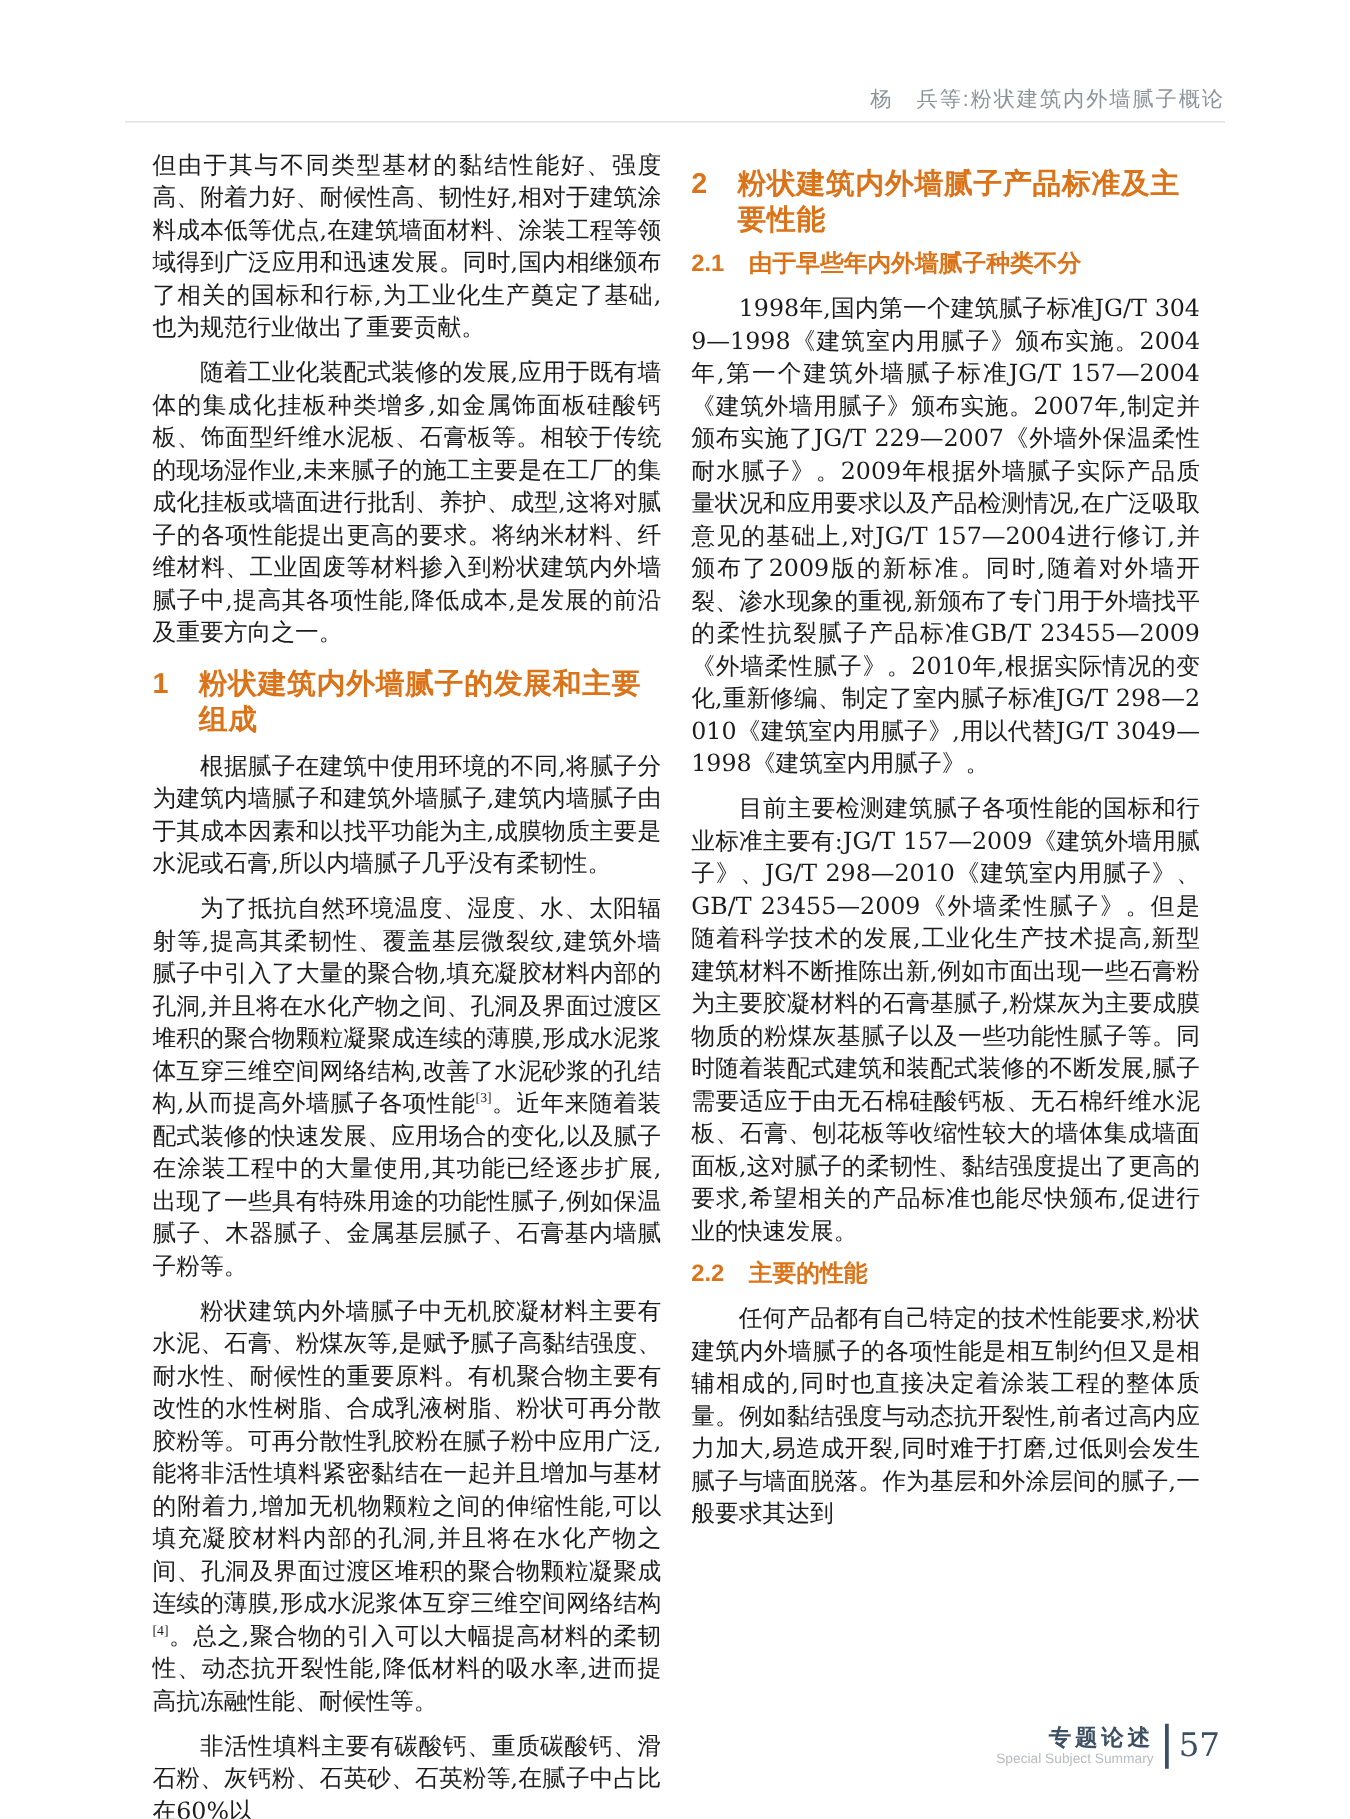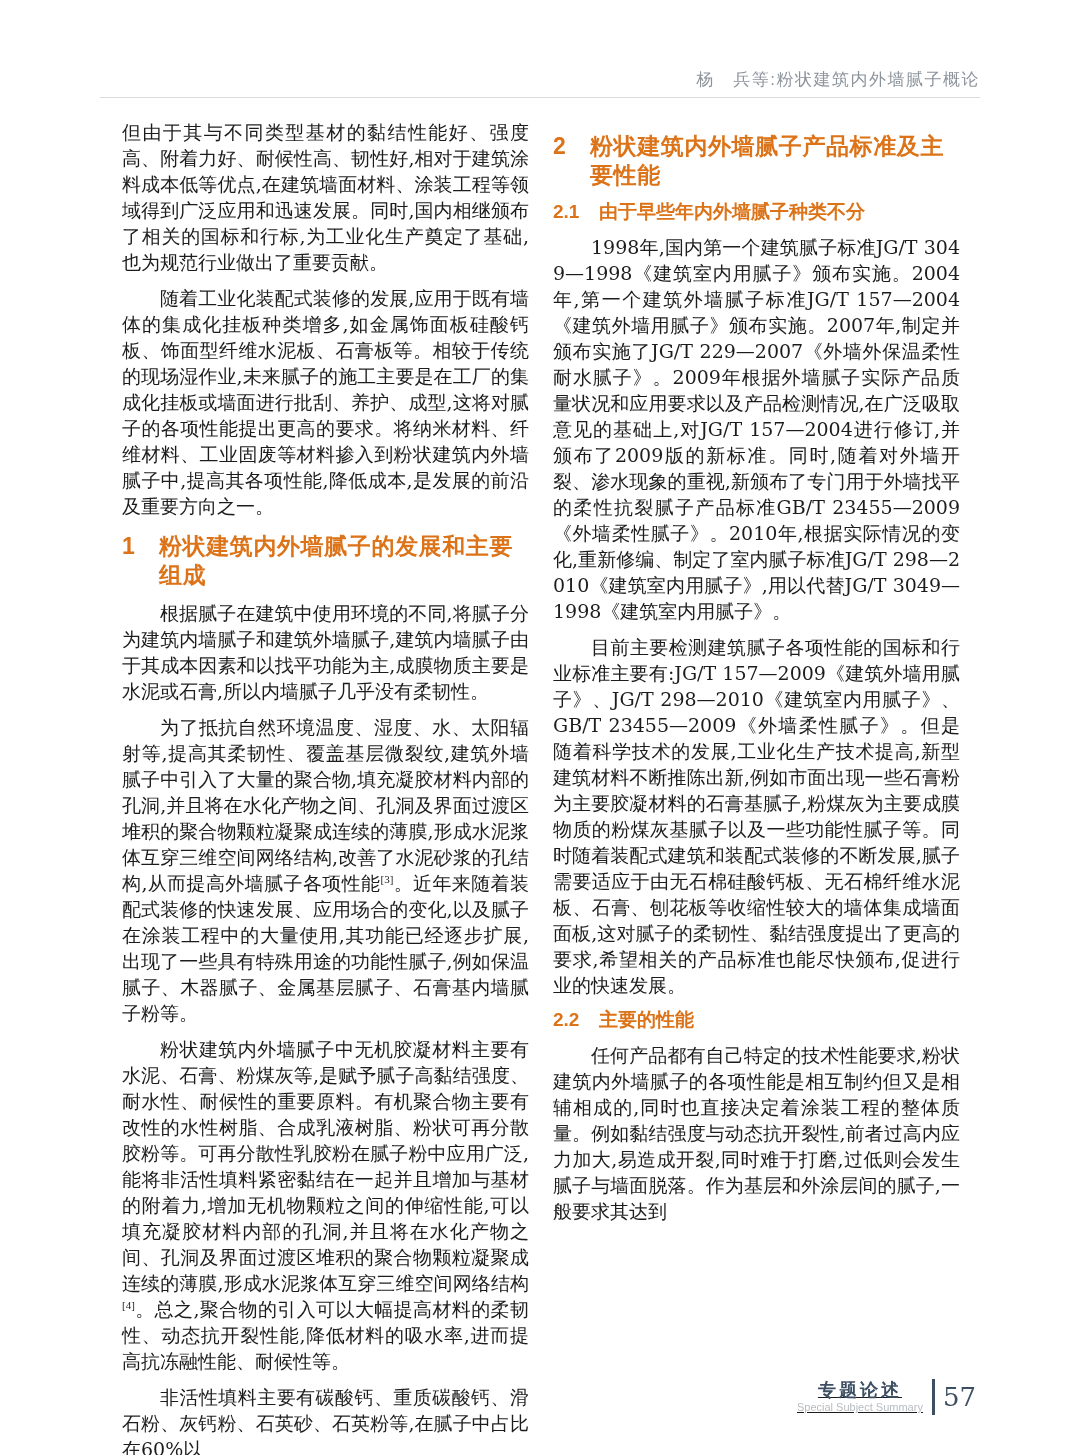--- a/index.html
+++ b/index.html
@@ -57,21 +57,21 @@
     font-weight:bold;
     font-size:19px;line-height:24px;
     margin:10px 0 8px 0;
     align-items:flex-end;
   }
   .heading2 .h-num{flex:none;width:46px;}
   .footer{
     position:absolute;right:104px;bottom:40px;
     display:flex;align-items:center;
   }
-  .footer-text{text-align:center;margin-right:9px;text-decoration:underline;}
+  .footer-text{text-align:right;margin-right:9px;}
   .footer-cn{
     font-family:"Liberation Sans", sans-serif;
     font-weight:bold;font-size:18px;letter-spacing:3px;
     color:var(--footer-color,#3d4f63);
     line-height:20px;
   }
   .footer-en{
     font-family:"Liberation Sans", sans-serif;
     font-size:11px;color:#b7bcc1;line-height:14px;
   }

